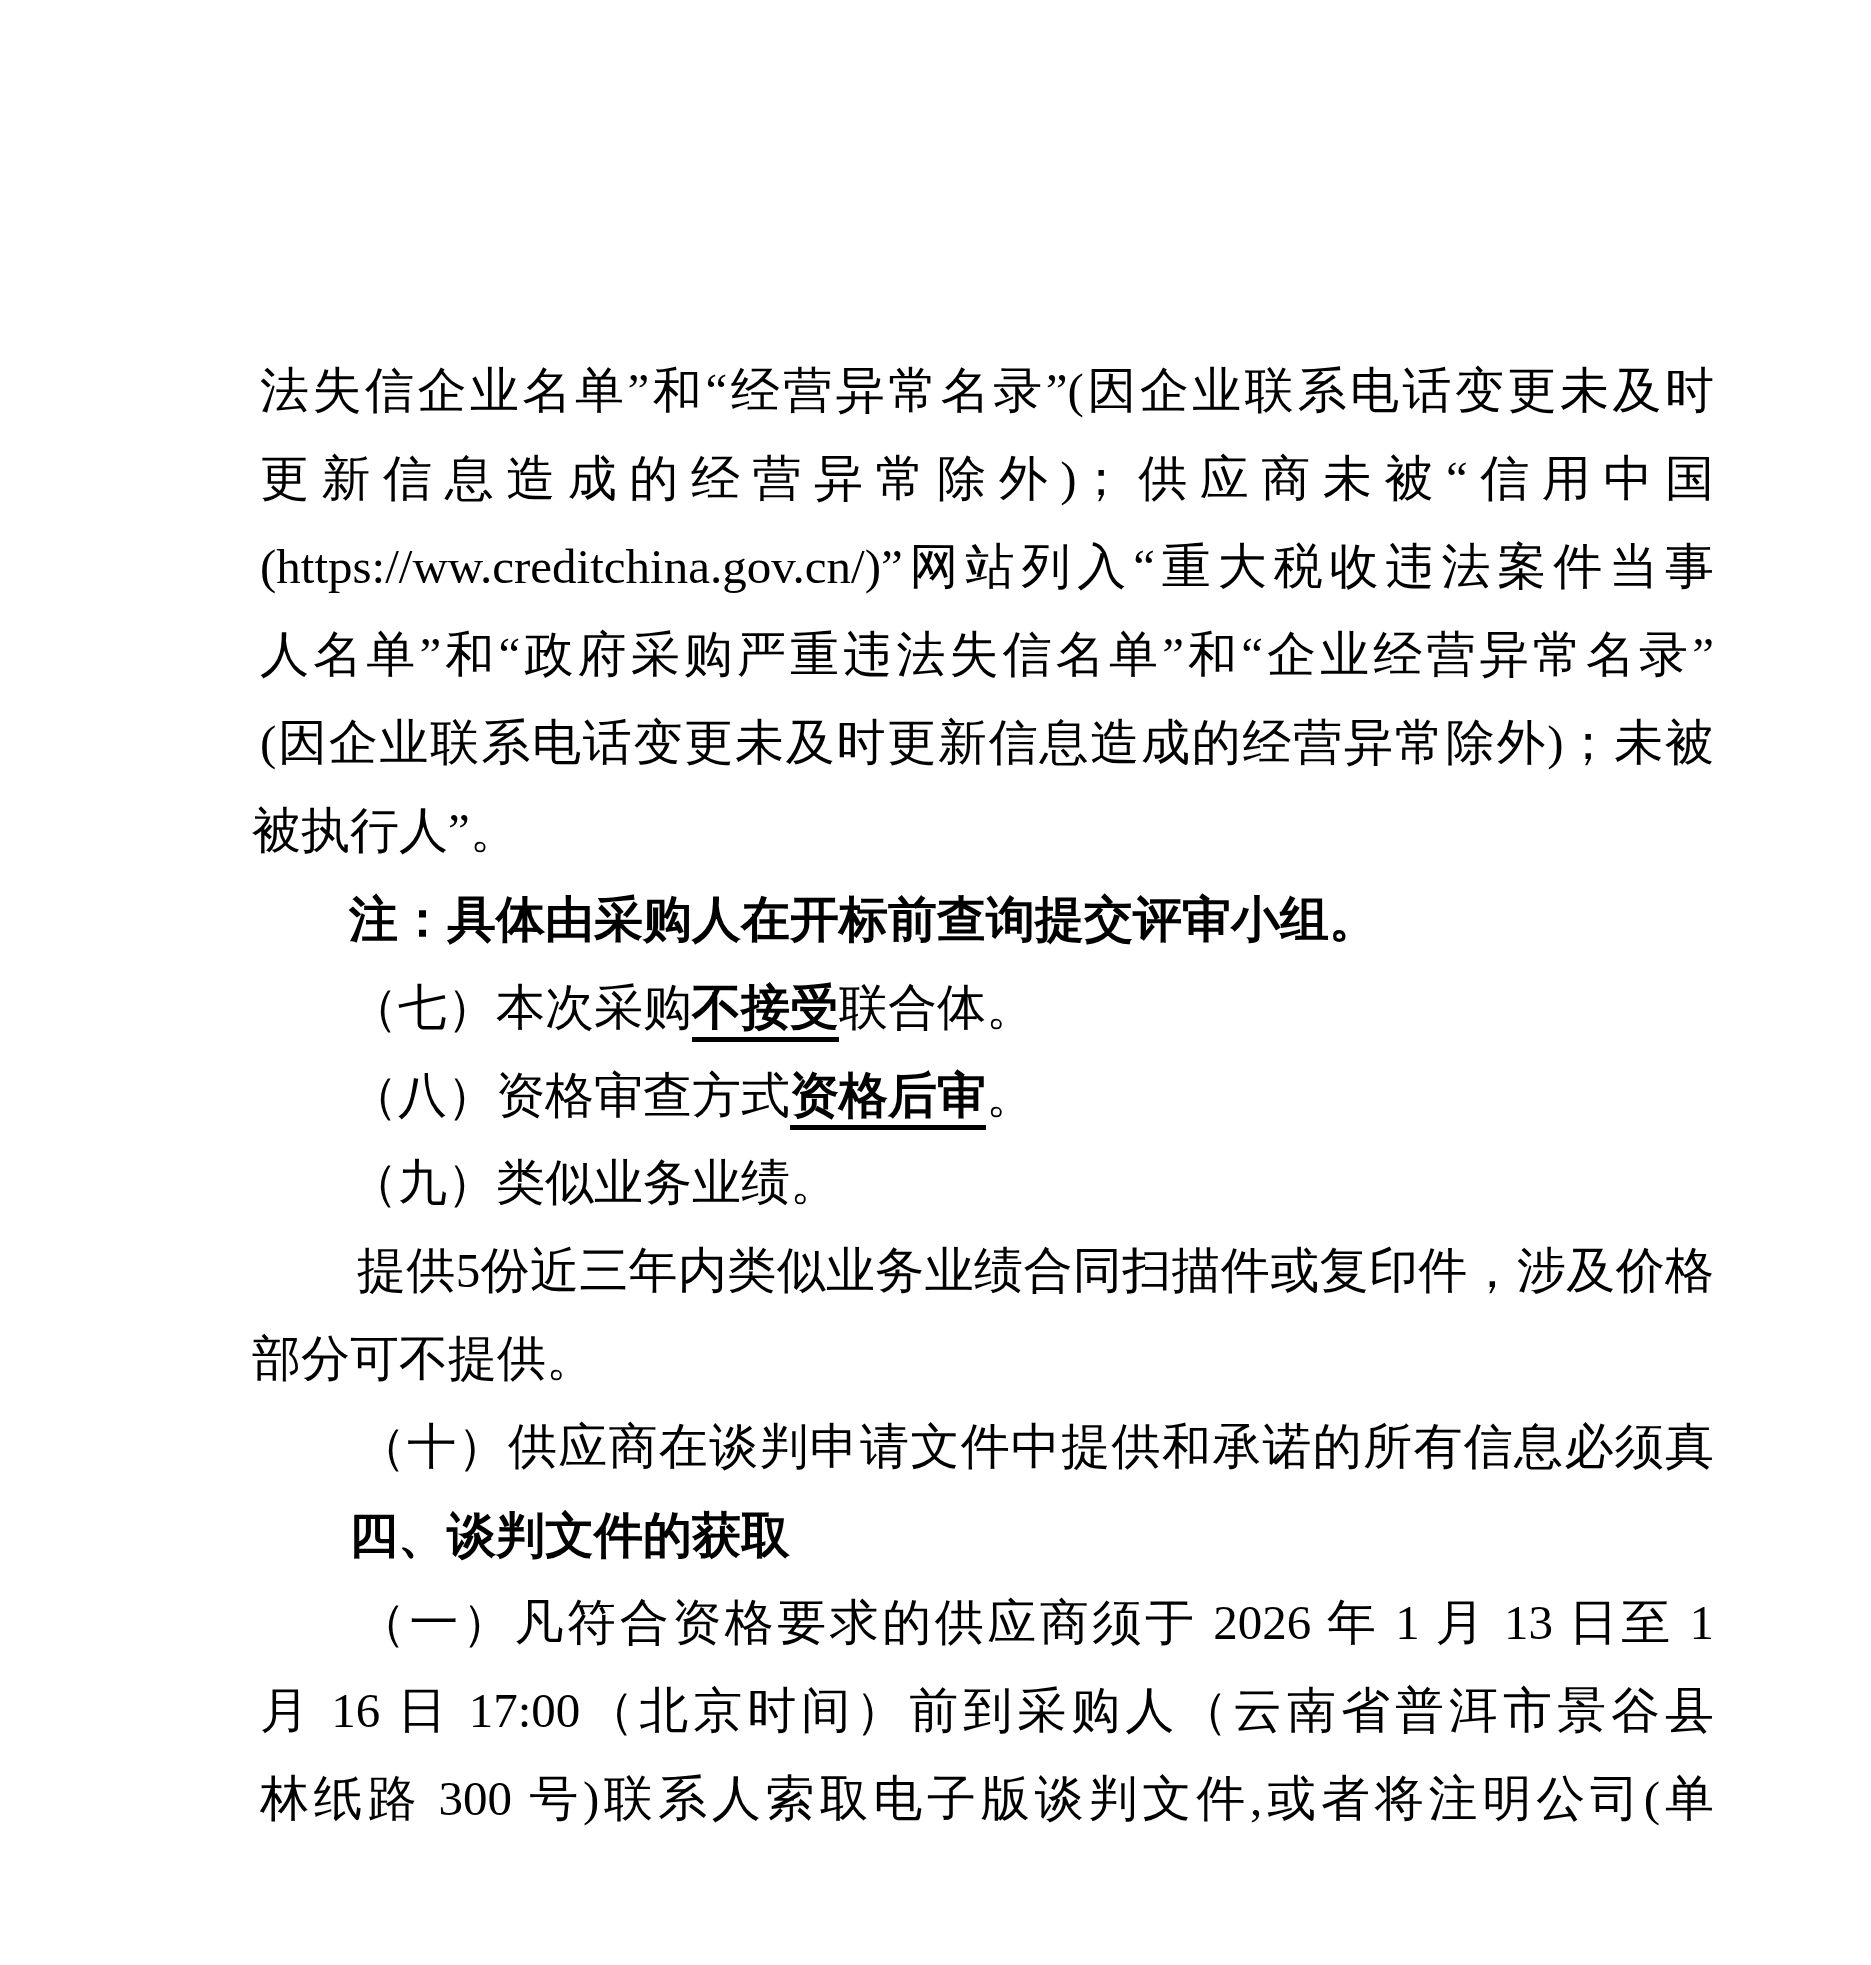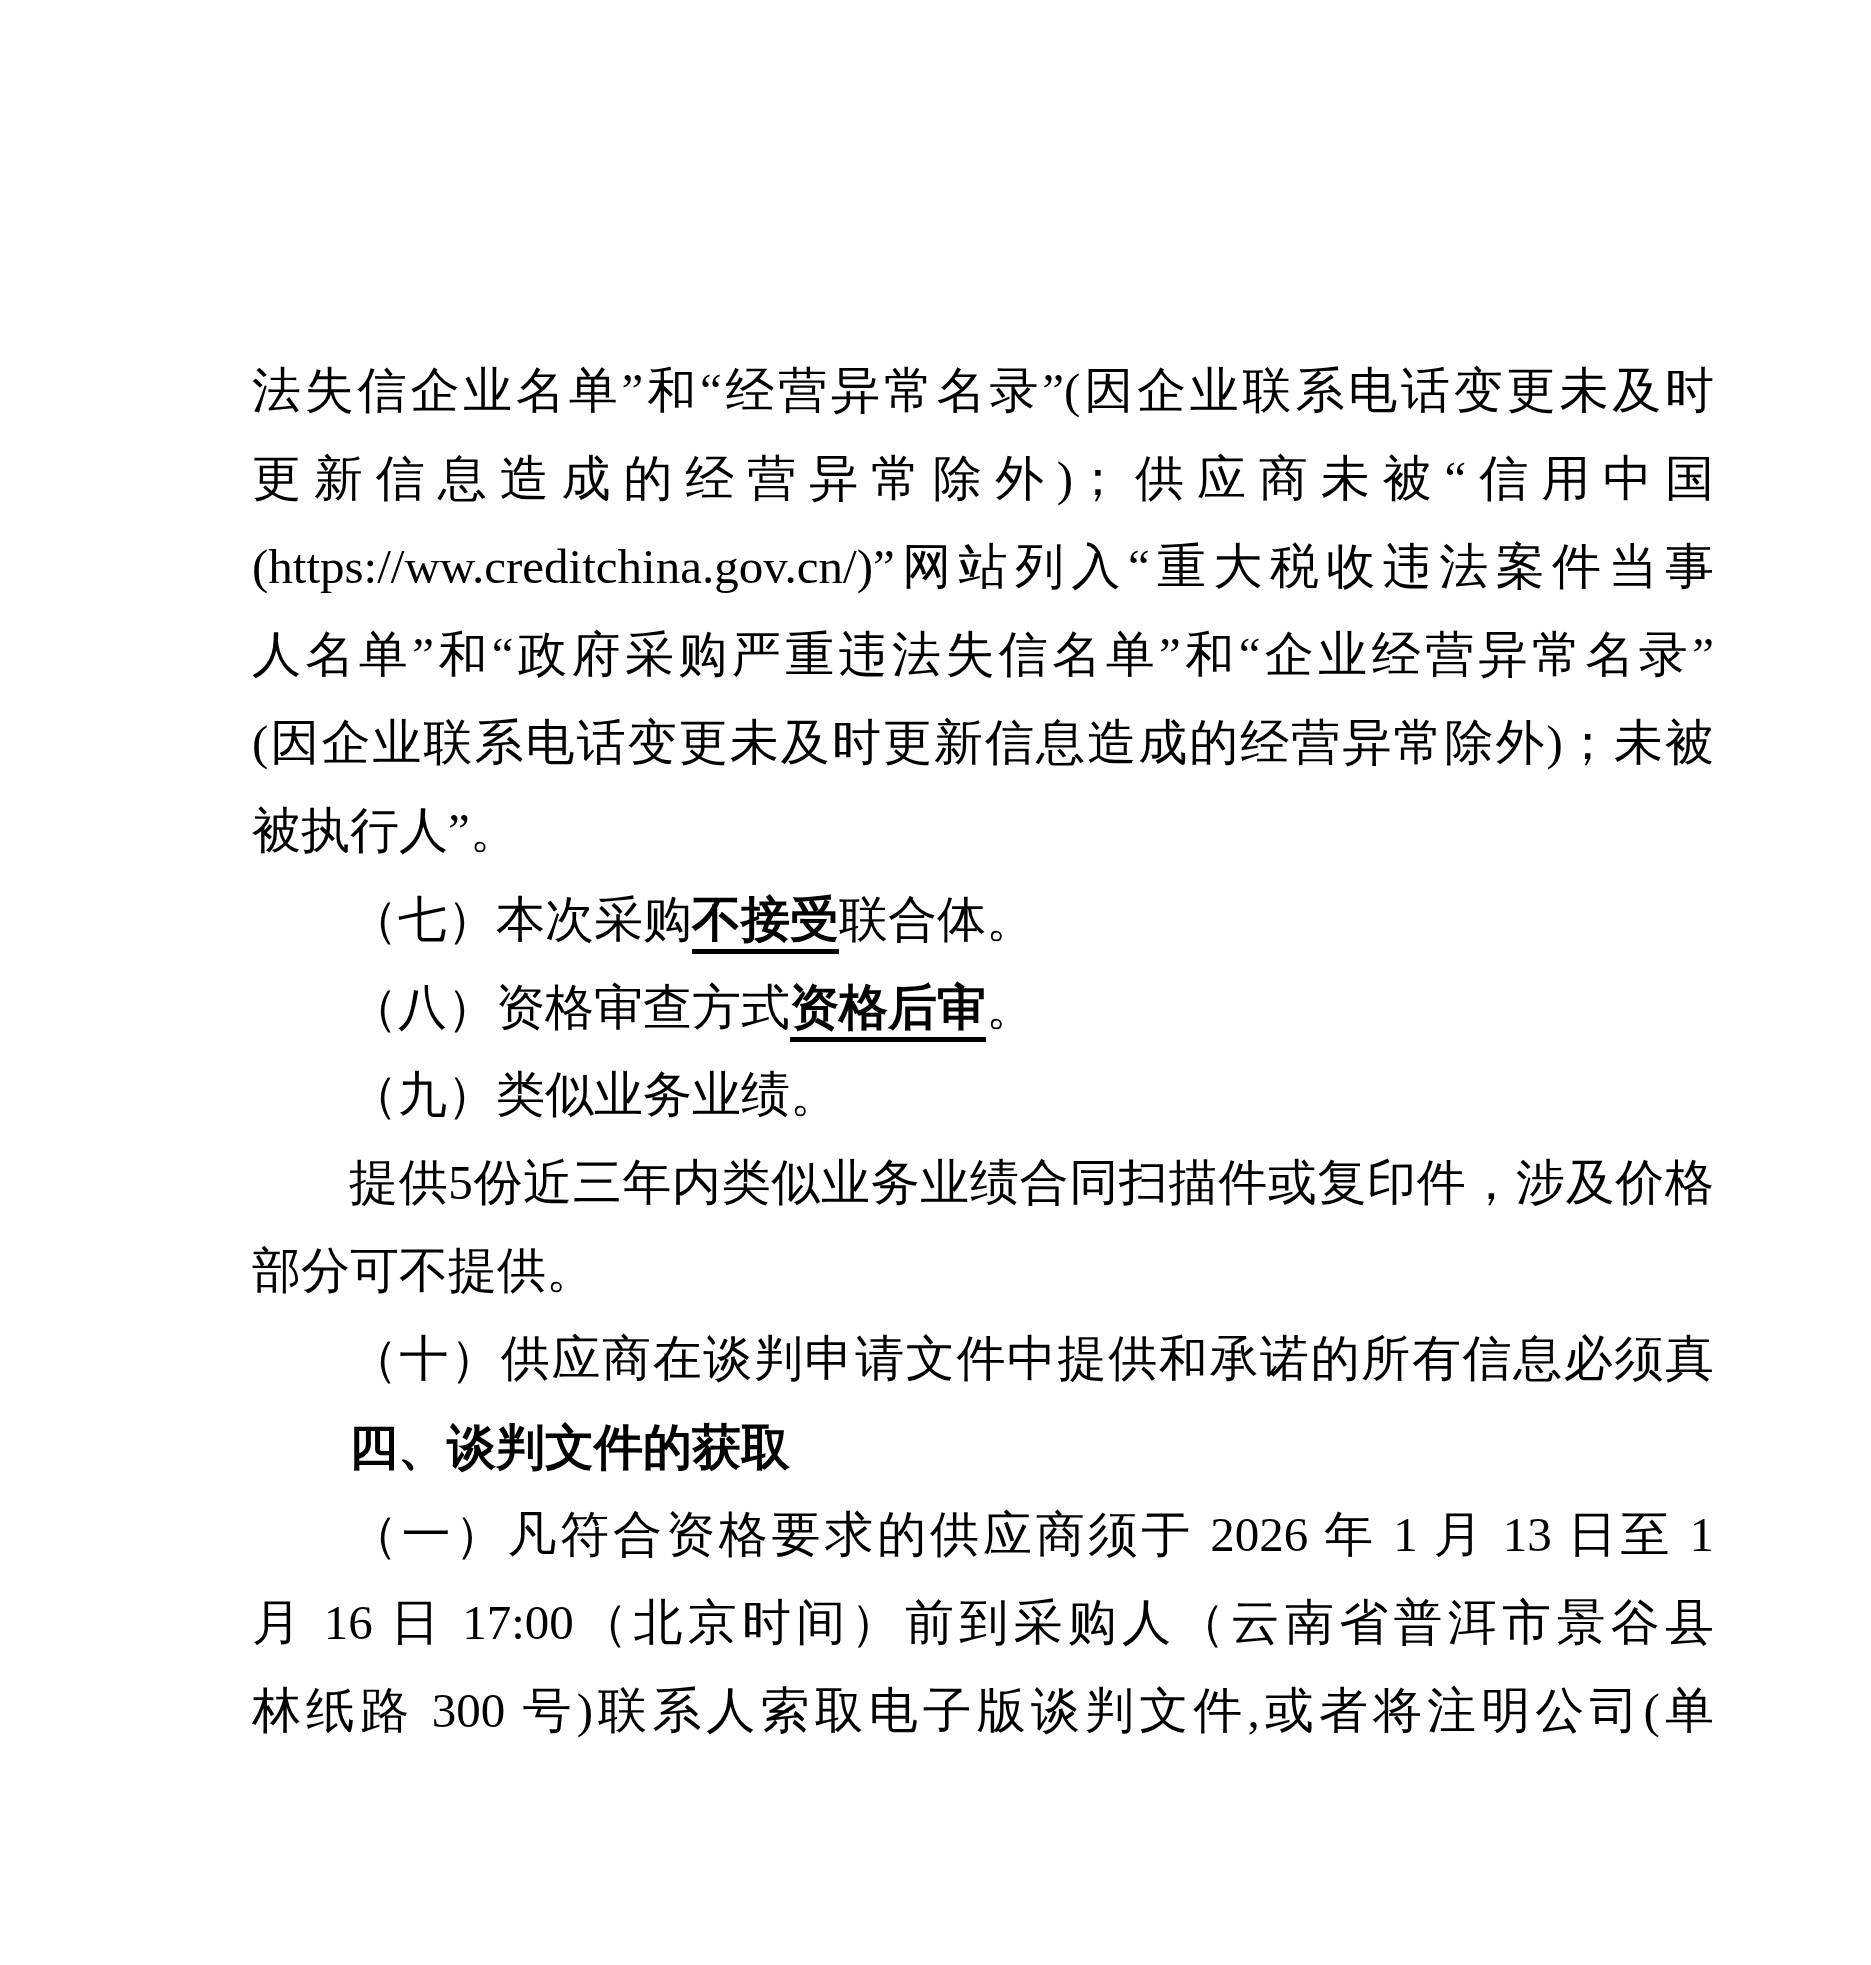--- a/index.html
+++ b/index.html
@@ -25,20 +25,21 @@
     line-height: 88px;
   }
   .line {
     height: 88px;
     overflow: visible;
   }
   
   .j {
     text-align: justify;
     text-align-last: justify;
+    margin-left: 8px;
   }
   
   .ind {
     text-indent: 97px;
   }
   
   .hei {
     font-family: "Liberation Sans", "DejaVu Sans", sans-serif;
     font-weight: 700;
   }
@@ -66,20 +67,21 @@
 
     <div class="line j">法失信企业名单”和“经营异常名录”(因企业联系电话变更未及时</div>
     <div class="line j">更新信息造成的经营异常除外)；供应商未被“信用中国</div>
     <div class="line j">(https://ww.creditchina.gov.cn/)”网站列入“重大税收违法案件当事</div>
     <div class="line j">人名单”和“政府采购严重违法失信名单”和“企业经营异常名录”</div>
     <div class="line j">(因企业联系电话变更未及时更新信息造成的经营异常除外)；未被</div>
 
 
     <div class="line">被执行人”。</div>
 
+    <div class="line ind hei">注：具体由采购人在开标前查询提交评审小组。</div>
 
     <div class="line ind">
       <span>（七）本次采购</span><span class="em">不接受</span><span>联合体。</span>
     </div>
 
     <div class="line ind">
       <span>（八）资格审查方式</span><span class="em">资格后审</span><span>。</span>
     </div>
 
     <div class="line ind">（九）类似业务业绩。</div>

